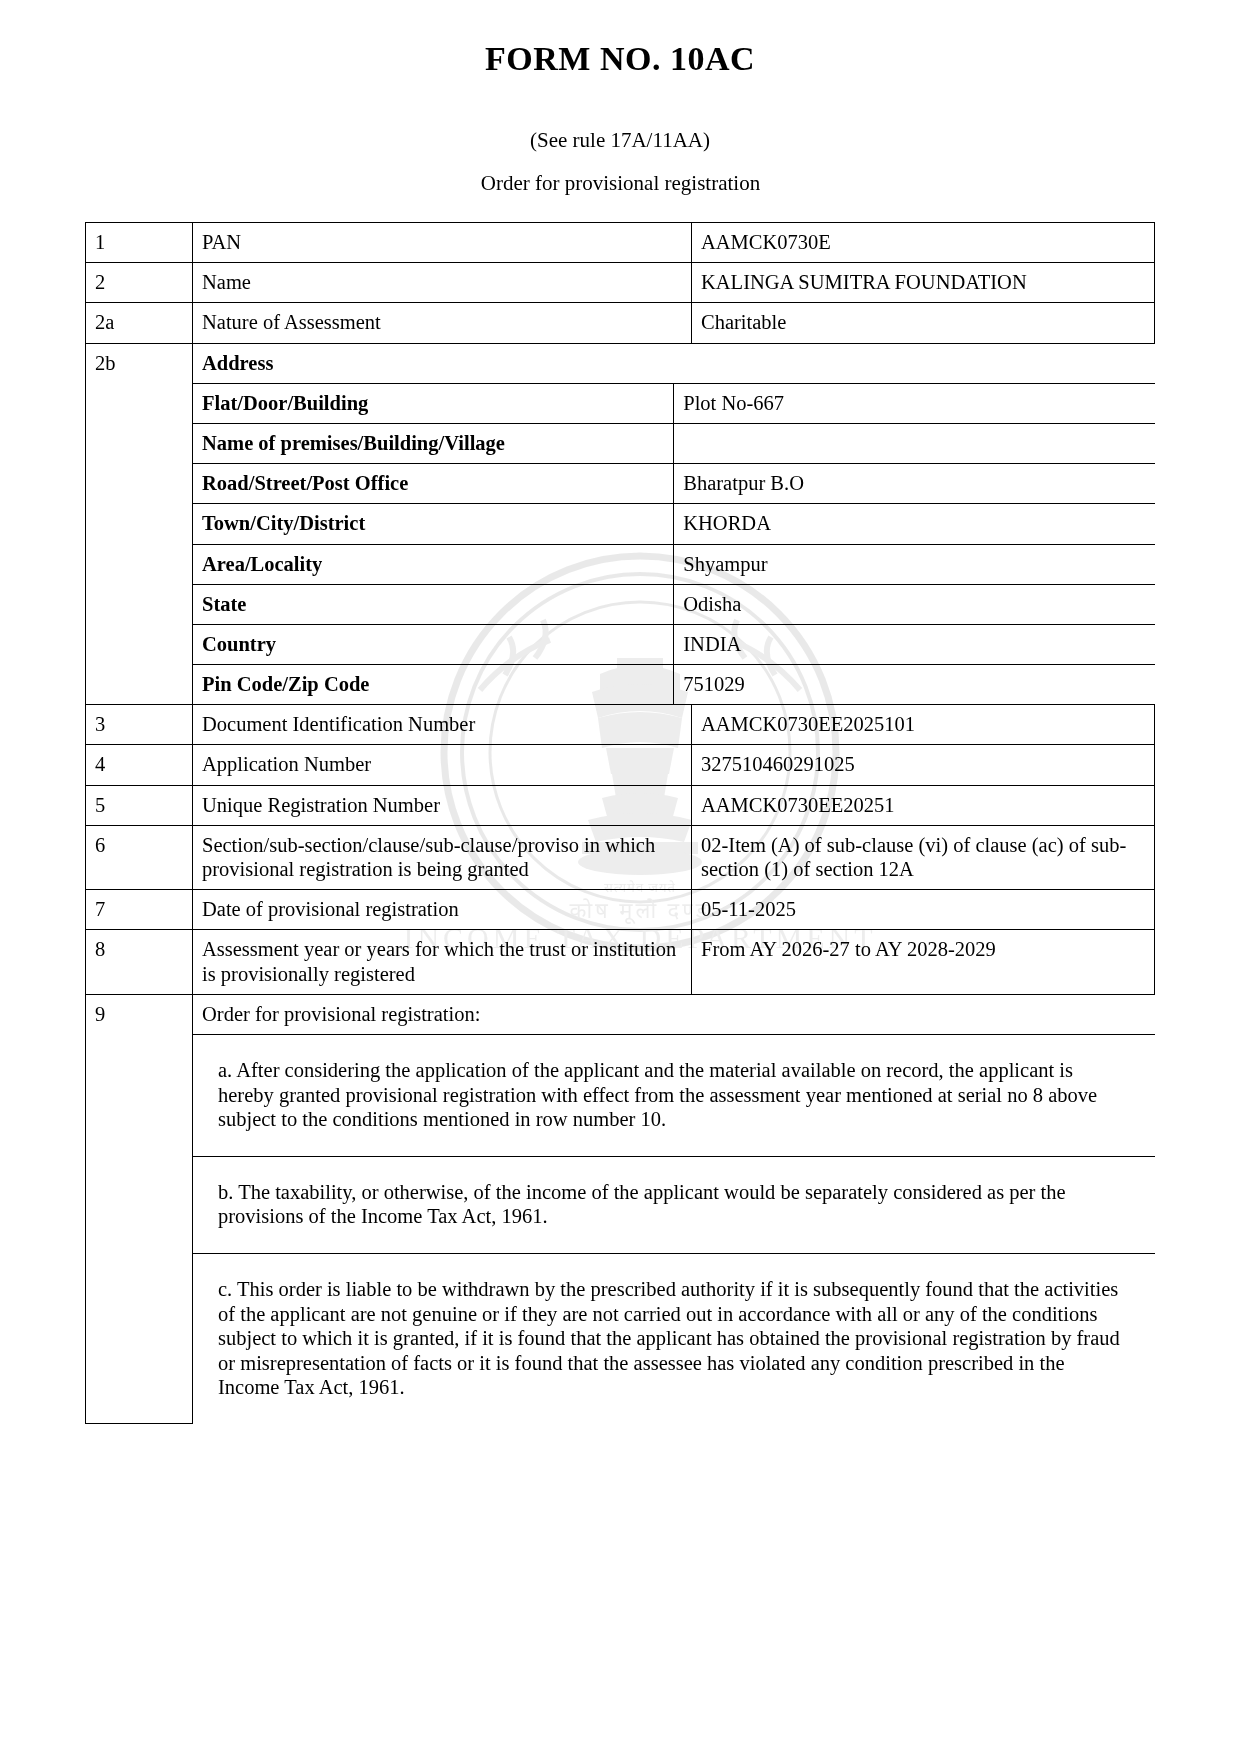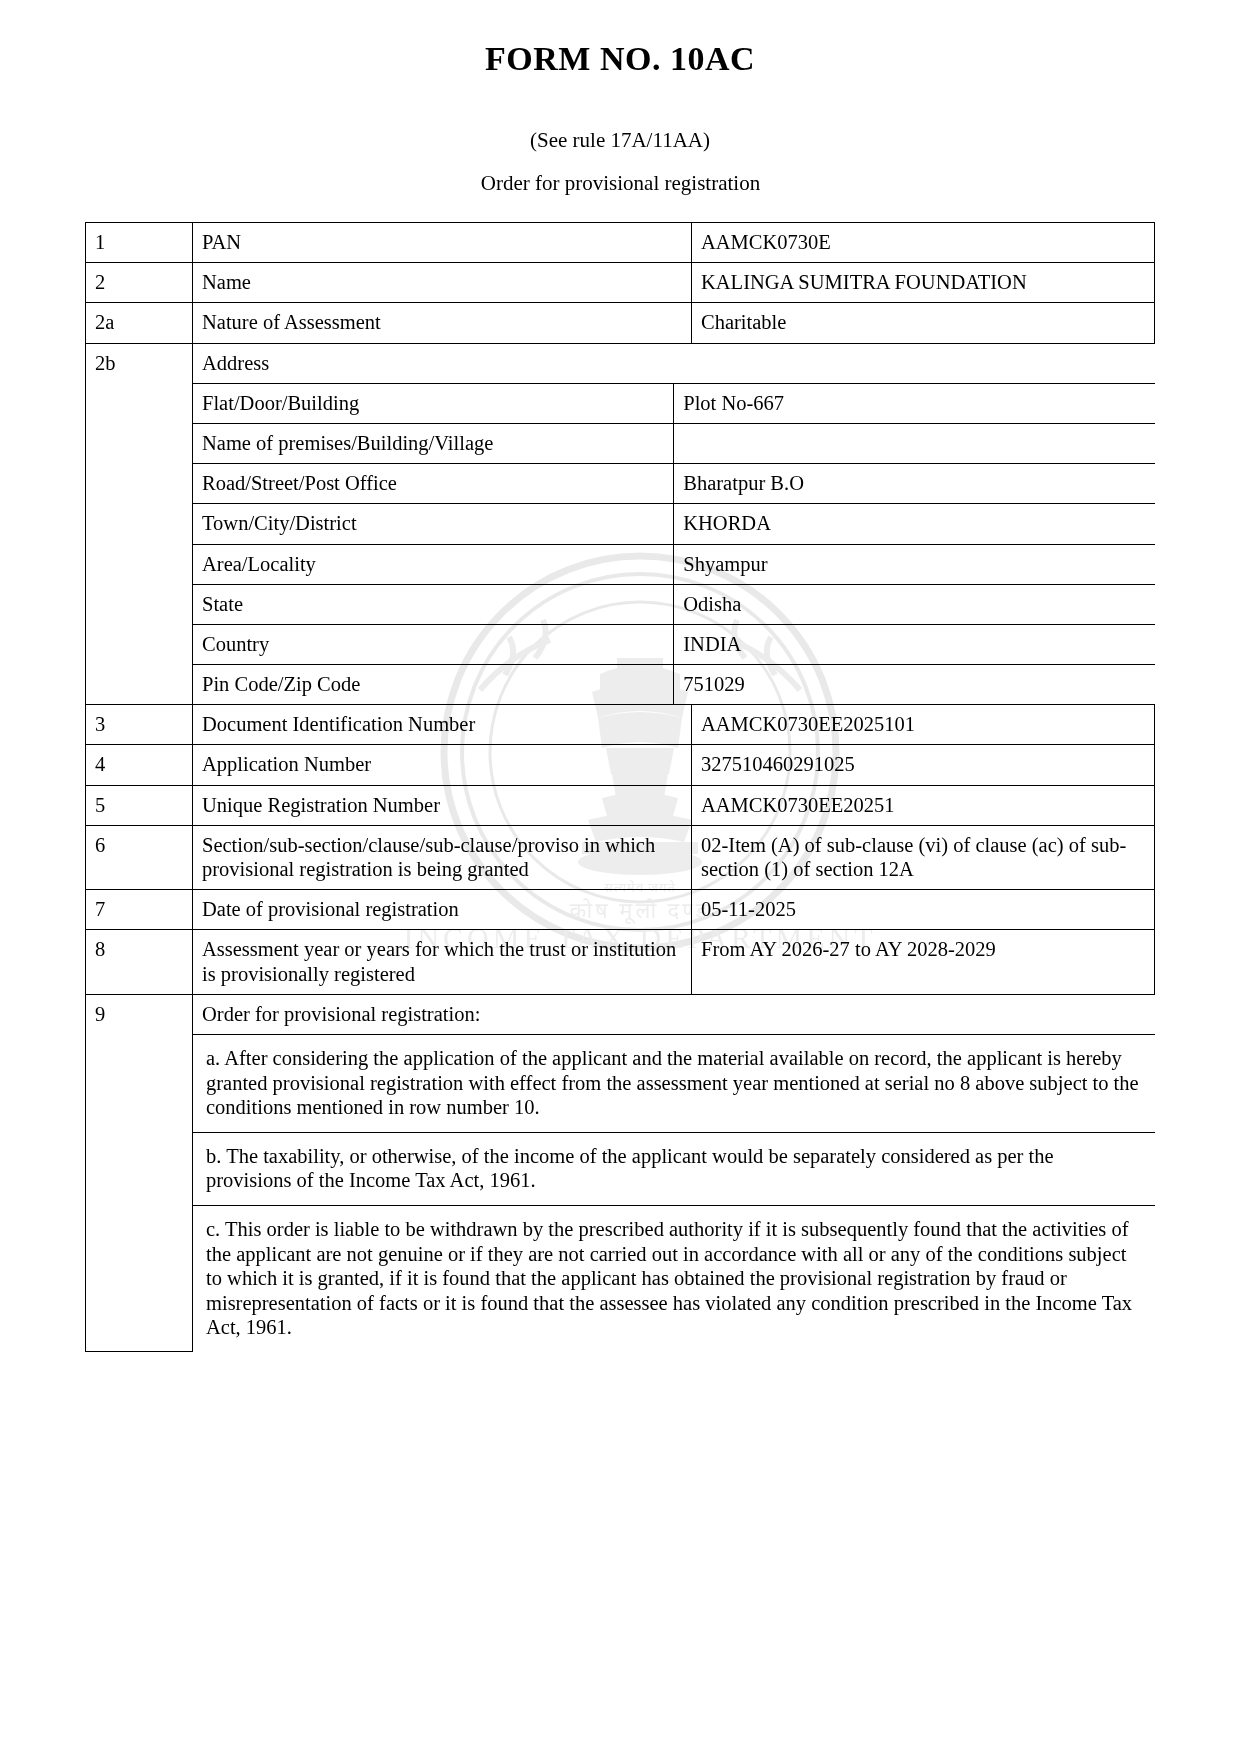--- a/index.html
+++ b/index.html
@@ -83,28 +83,28 @@
   .inner-table {
     width: 100%;
     border-collapse: collapse;
     table-layout: fixed;
   }
   .inner-table td {
     border: 1.6px solid #000000;
     padding: 7px 9px 8px 9px;
     vertical-align: top;
   }
-  .inner-table td.il { width: 480px; }
+  .inner-table td.il { width: 480px; font-weight: bold; }
   .inner-table td.iv { width: 444px; }
   .no-top  { border-top: none !important; }
   .no-left { border-left: none !important; }
   .no-right{ border-right: none !important; }
   .no-bottom { border-bottom: none !important; }
   .para {
-    margin: 4px;
+    margin: 16px;
     text-align: left;
     line-height: 1.2;
   }
 </style>
 </head>
 <body>
 
 <div class="page">
 
   <div class="watermark">

